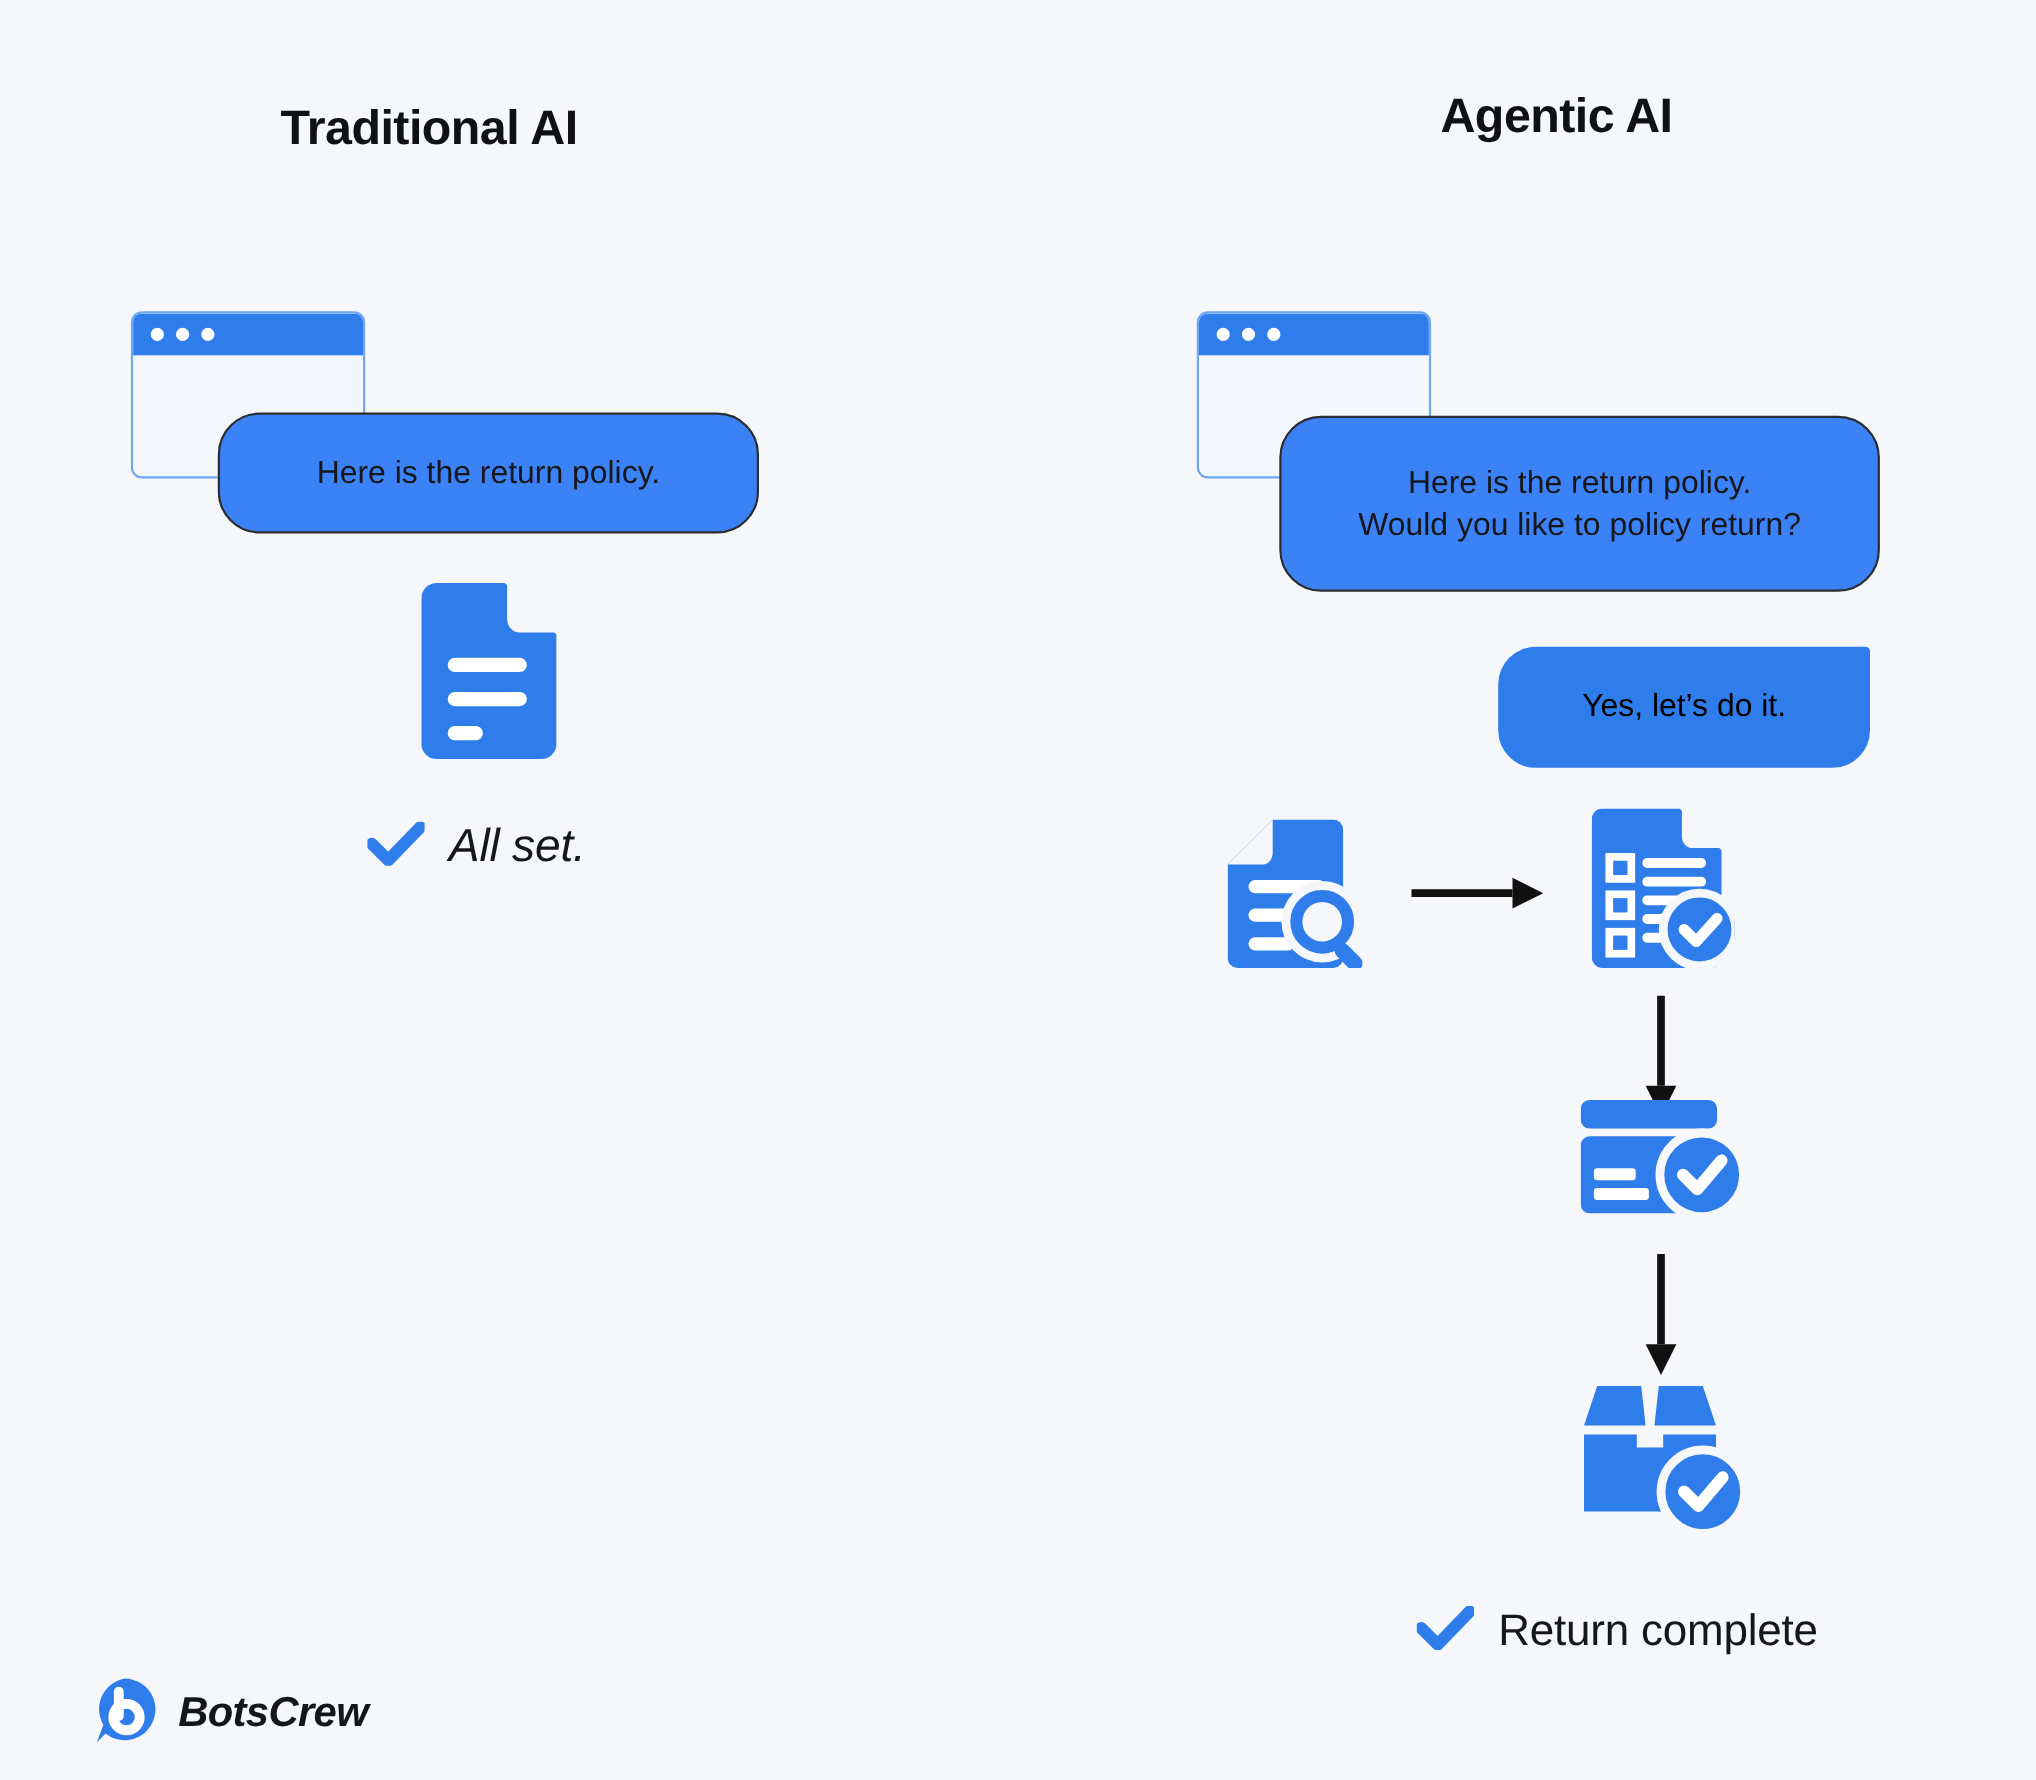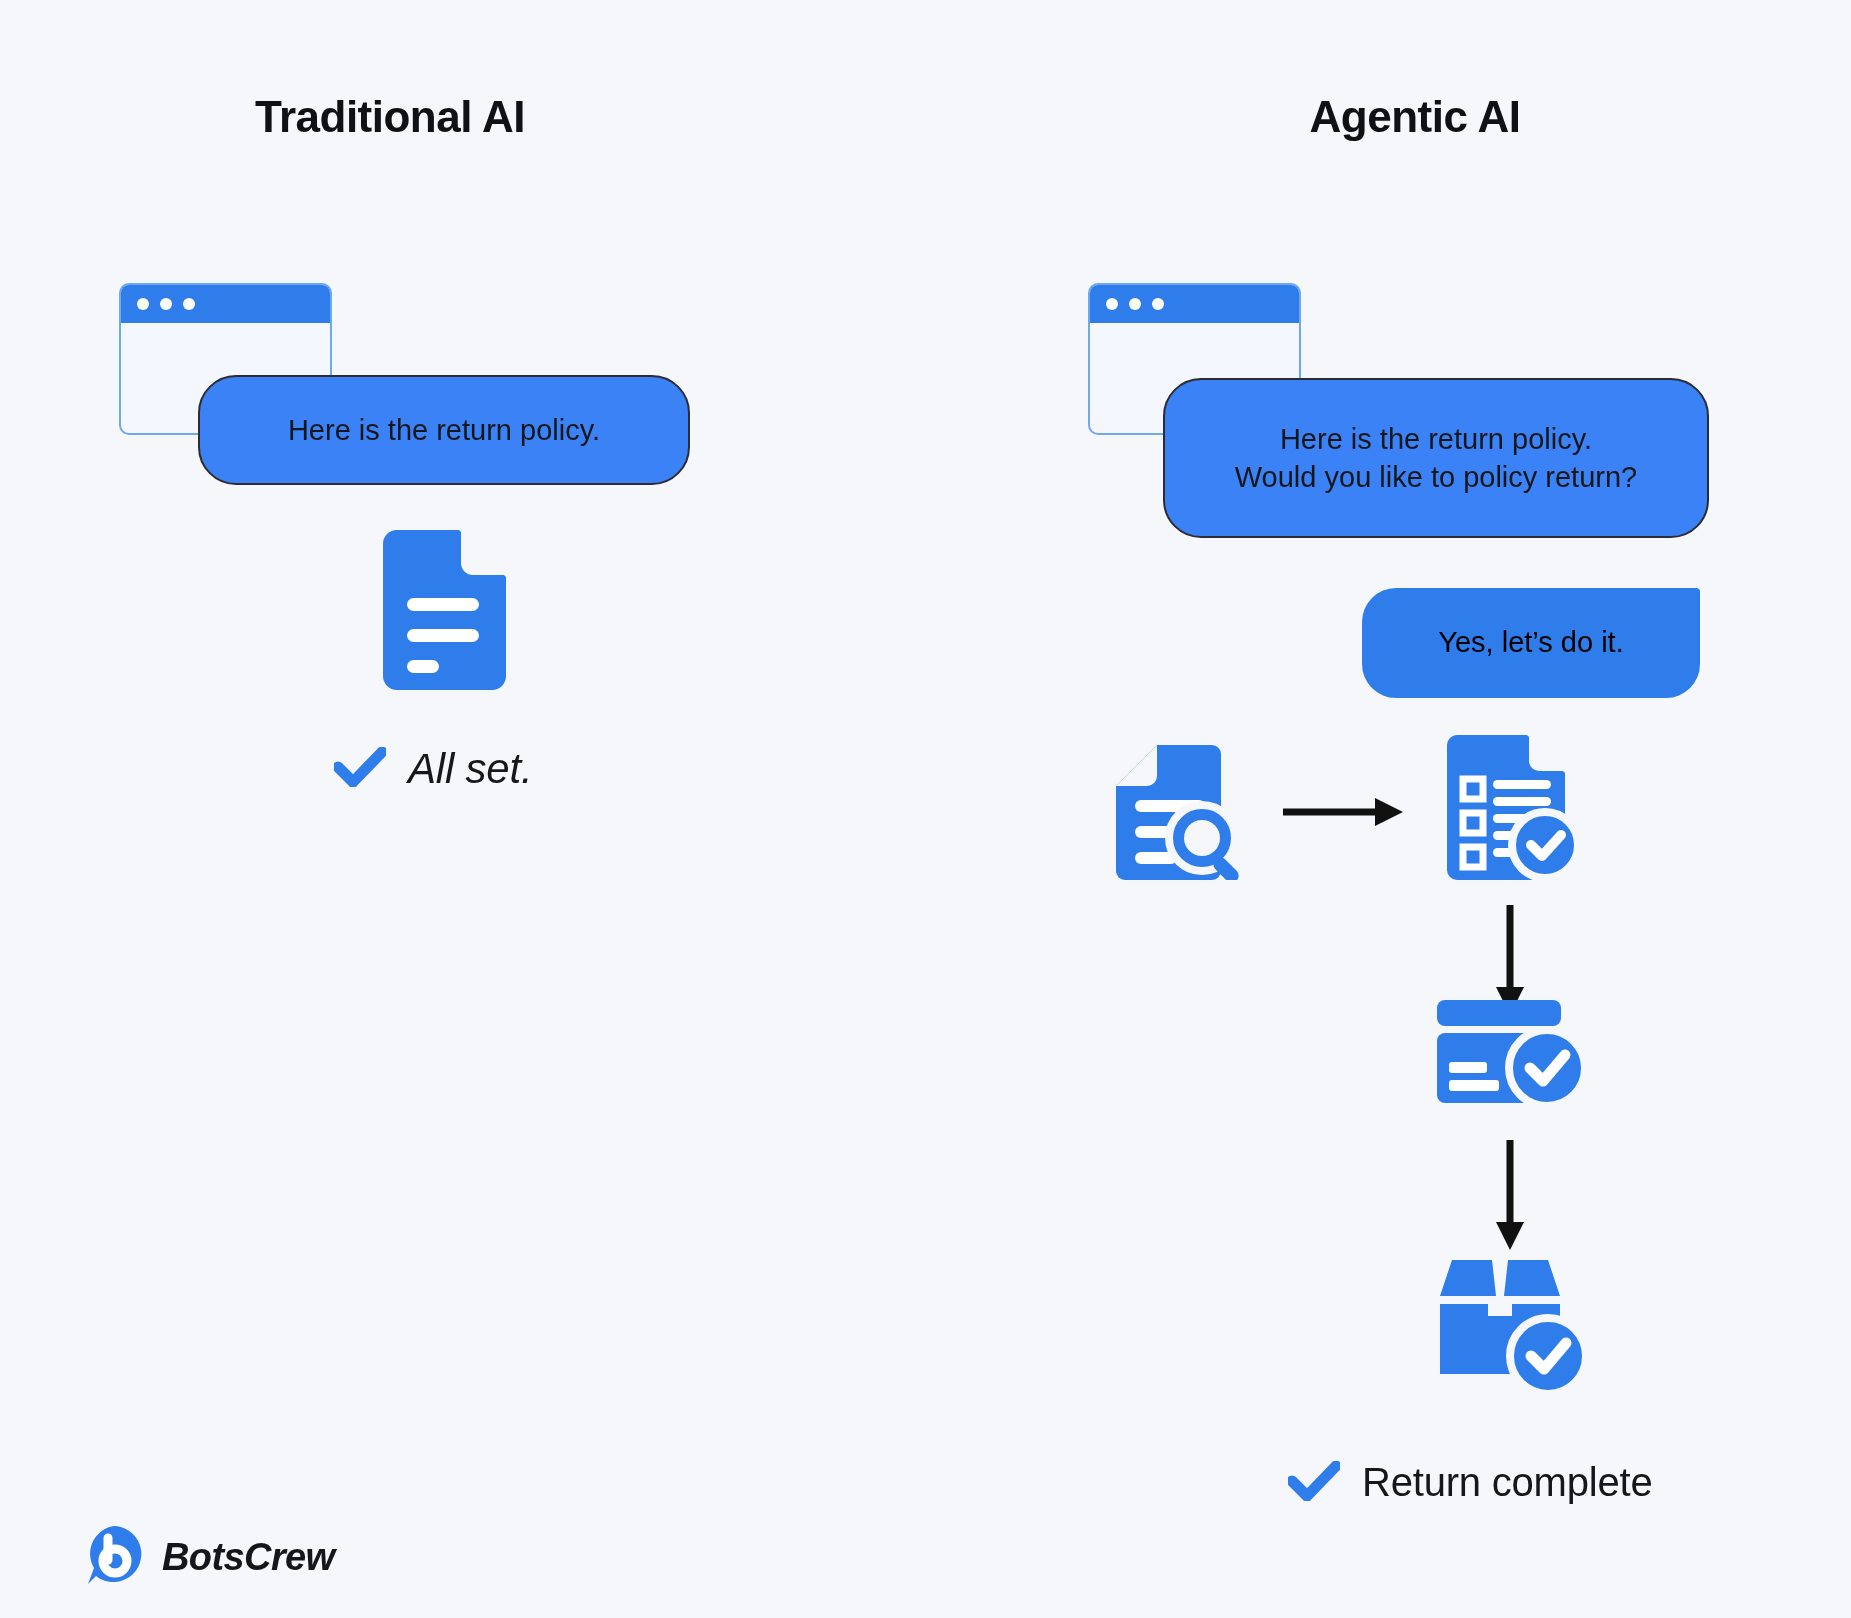--- a/index.html
+++ b/index.html
@@ -145,21 +145,21 @@
 
   <div class="abs status-row" style="left:334px; top:745px;font-style:italic;">
     <span>
       <svg viewBox="0 0 52 40" width="52" height="40" aria-hidden="true">
         <path d="M4 20 L19 35 L48 5" fill="none" stroke="#2f7ceb" stroke-width="11" stroke-linecap="round" stroke-linejoin="round"></path>
       </svg>
     </span>
     <span class="status-label">All set.</span>
   </div>
 
-  <div class="abs col-title" style="left:1175px; top:92px; width:480px;">Agentic AI</div>
+  <div class="abs col-title" style="left:1175px; top:81px; width:480px;">Agentic AI</div>
 
   <div class="abs browser" style="left:1088px; top:283px;">
     <div class="browser-bar">
       <span class="browser-dot"></span>
       <span class="browser-dot"></span>
       <span class="browser-dot"></span>
     </div>
   </div>
 
   <div class="abs bubble-bot" style="left:1163px; top:378px; width:546px; height:160px;">

